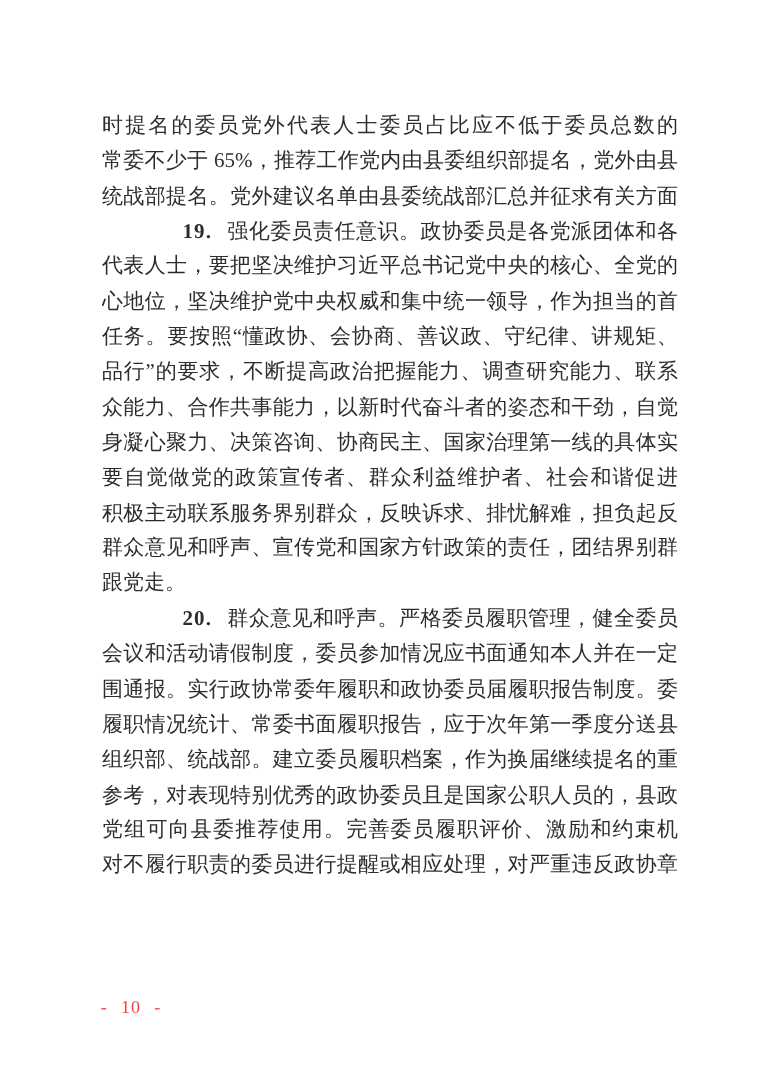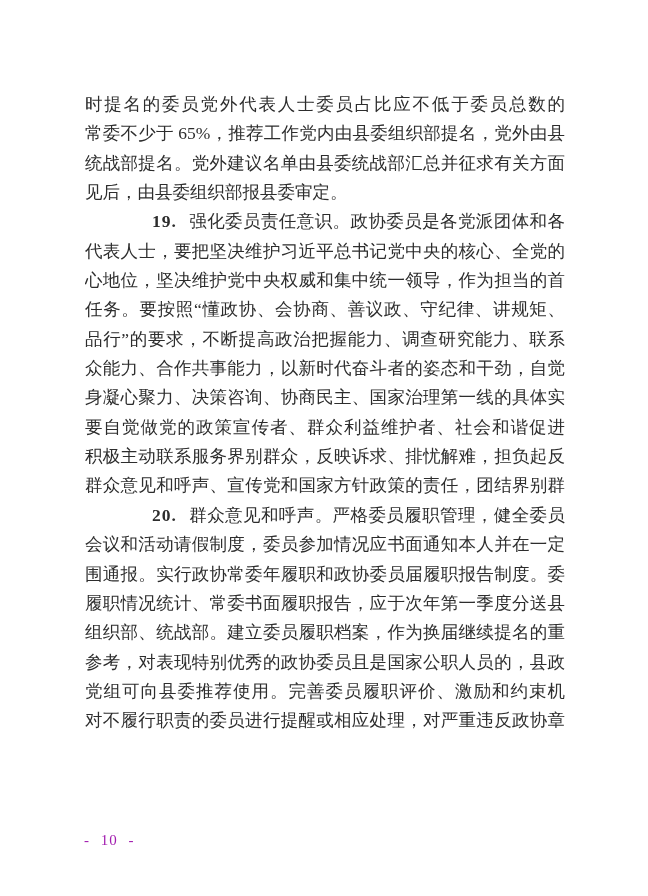--- a/index.html
+++ b/index.html
@@ -45,45 +45,45 @@
     font-weight: bold;
     margin-right: 12px;
     letter-spacing: 1px;
     margin-left: 40px;
   }
   .page-number {
     position: absolute;
     left: 84px;
     top: 832px;
     font-size: 15px;
-    color: #a21caf;
+    color: #ef4444;
     font-family: "Liberation Serif", "DejaVu Serif", serif;
     letter-spacing: 1px;
     word-spacing: 6px;
   }
 </style>
 </head>
 <body>
 
 <div class="page">
   <div class="content">
       <div class="line fill">时提名的委员党外代表人士委员占比应不低于委员总数的 60%，</div>
       <div class="line fill">常委不少于 65%，推荐工作党内由县委组织部提名，党外由县委</div>
       <div class="line fill">统战部提名。党外建议名单由县委统战部汇总并征求有关方面意</div>
-      <div class="line">见后，由县委组织部报县委审定。</div>
       <div class="line fill indent"><span class="seg-num">19.</span><span class="seg-bold">强化委员责任意识。</span><span class="seg-plain">政协委员是各党派团体和各族各界</span></div>
       <div class="line fill">代表人士，要把坚决维护习近平总书记党中央的核心、全党的核</div>
       <div class="line fill">心地位，坚决维护党中央权威和集中统一领导，作为担当的首要</div>
       <div class="line fill">任务。要按照“懂政协、会协商、善议政、守纪律、讲规矩、重</div>
       <div class="line fill">品行”的要求，不断提高政治把握能力、调查研究能力、联系群</div>
       <div class="line fill">众能力、合作共事能力，以新时代奋斗者的姿态和干劲，自觉投</div>
       <div class="line fill">身凝心聚力、决策咨询、协商民主、国家治理第一线的具体实践。</div>
       <div class="line fill">要自觉做党的政策宣传者、群众利益维护者、社会和谐促进者，</div>
       <div class="line fill">积极主动联系服务界别群众，反映诉求、排忧解难，担负起反映</div>
       <div class="line fill">群众意见和呼声、宣传党和国家方针政策的责任，团结界别群众</div>
+      <div class="line">跟党走。</div>
       <div class="line fill indent"><span class="seg-num">20.</span><span class="seg-bold">群众意见和呼声。</span><span class="seg-plain">严格委员履职管理，健全委员参加</span></div>
       <div class="line fill">会议和活动请假制度，委员参加情况应书面通知本人并在一定范</div>
       <div class="line fill">围通报。实行政协常委年履职和政协委员届履职报告制度。委员</div>
       <div class="line fill">履职情况统计、常委书面履职报告，应于次年第一季度分送县委</div>
       <div class="line fill">组织部、统战部。建立委员履职档案，作为换届继续提名的重要</div>
       <div class="line fill">参考，对表现特别优秀的政协委员且是国家公职人员的，县政协</div>
       <div class="line fill">党组可向县委推荐使用。完善委员履职评价、激励和约束机制，</div>
       <div class="line fill">对不履行职责的委员进行提醒或相应处理，对严重违反政协章程</div>
     </div>
   <div class="page-number">- 10 -</div>

